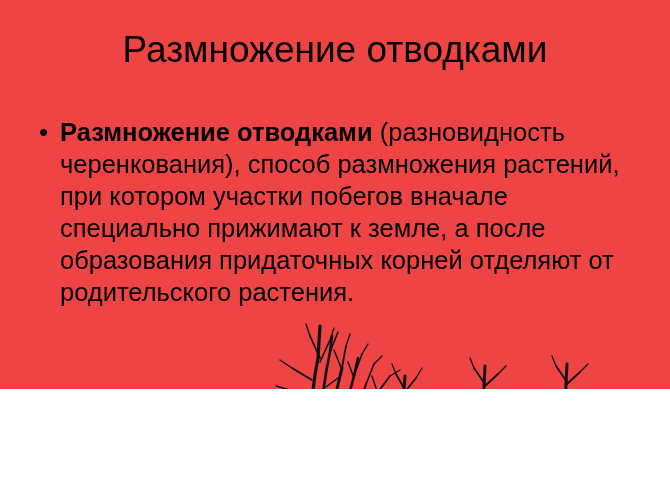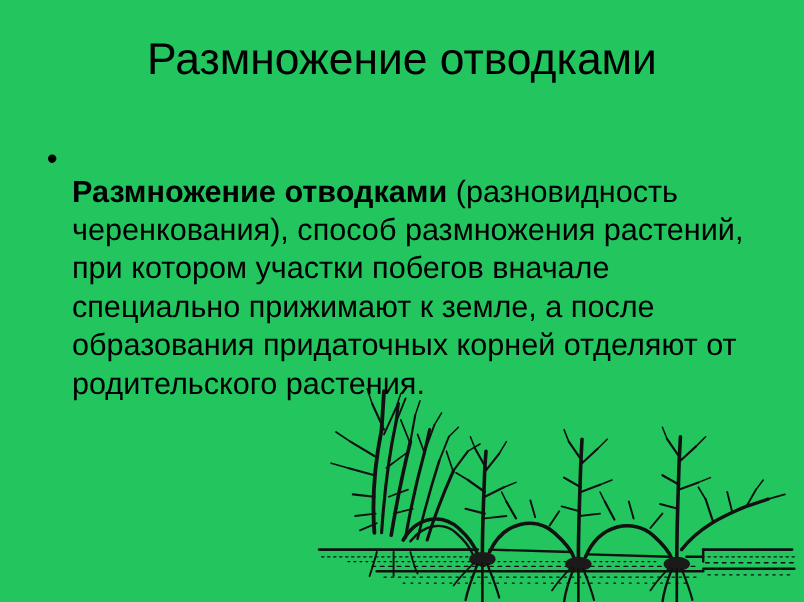--- a/index.html
+++ b/index.html
@@ -6,22 +6,22 @@
     margin: 0;
     padding: 0;
     background: #ffffff;
   }
   body {
     font-family: "Liberation Sans", sans-serif;
   }
   .slide {
     position: relative;
     width: 670px;
-    height: 502px;
-    background: #22c55e;
+    height: 389px;
+    background: #ef4444;
     overflow: hidden;
     box-sizing: border-box;
   }
   .slide-title {
     position: absolute;
     left: 0;
     top: 30px;
     width: 670px;
     text-align: center;
     font-size: 37px;
@@ -50,21 +50,20 @@
     text-align: left;
     padding-left: 3px;
     box-sizing: border-box;
   }
   .bullet-text {
     flex: 1 1 auto;
     font-size: 25.5px;
     line-height: 32px;
     color: #000000;
     text-align: left;
-    margin-top: 28px;
   }
   .bullet-text b {
     font-weight: 700;
   }
   .figure {
     position: absolute;
     left: 250px;
     top: 318px;
     width: 420px;
     height: 184px;

